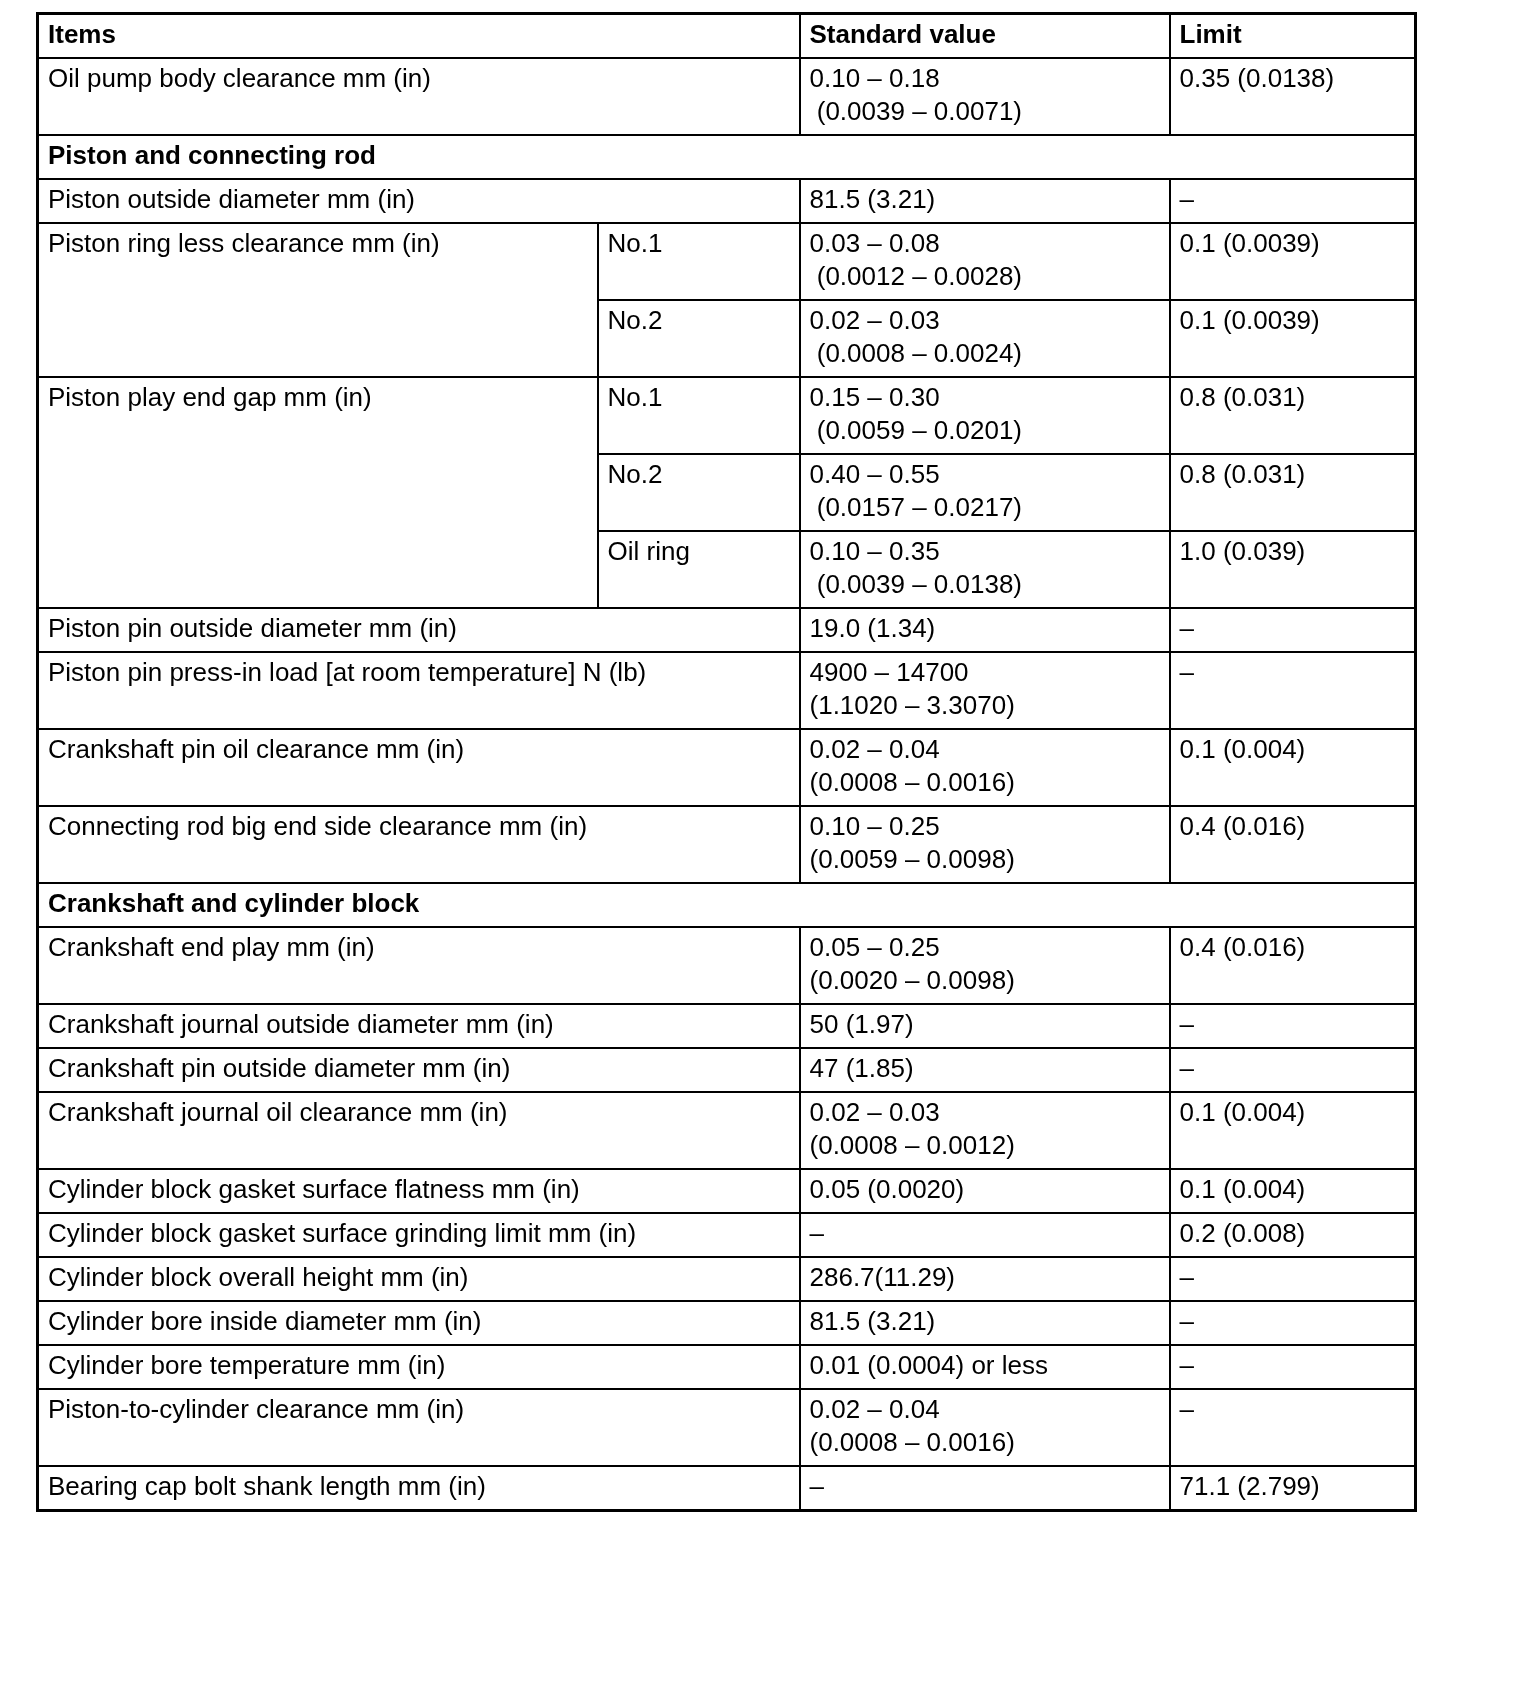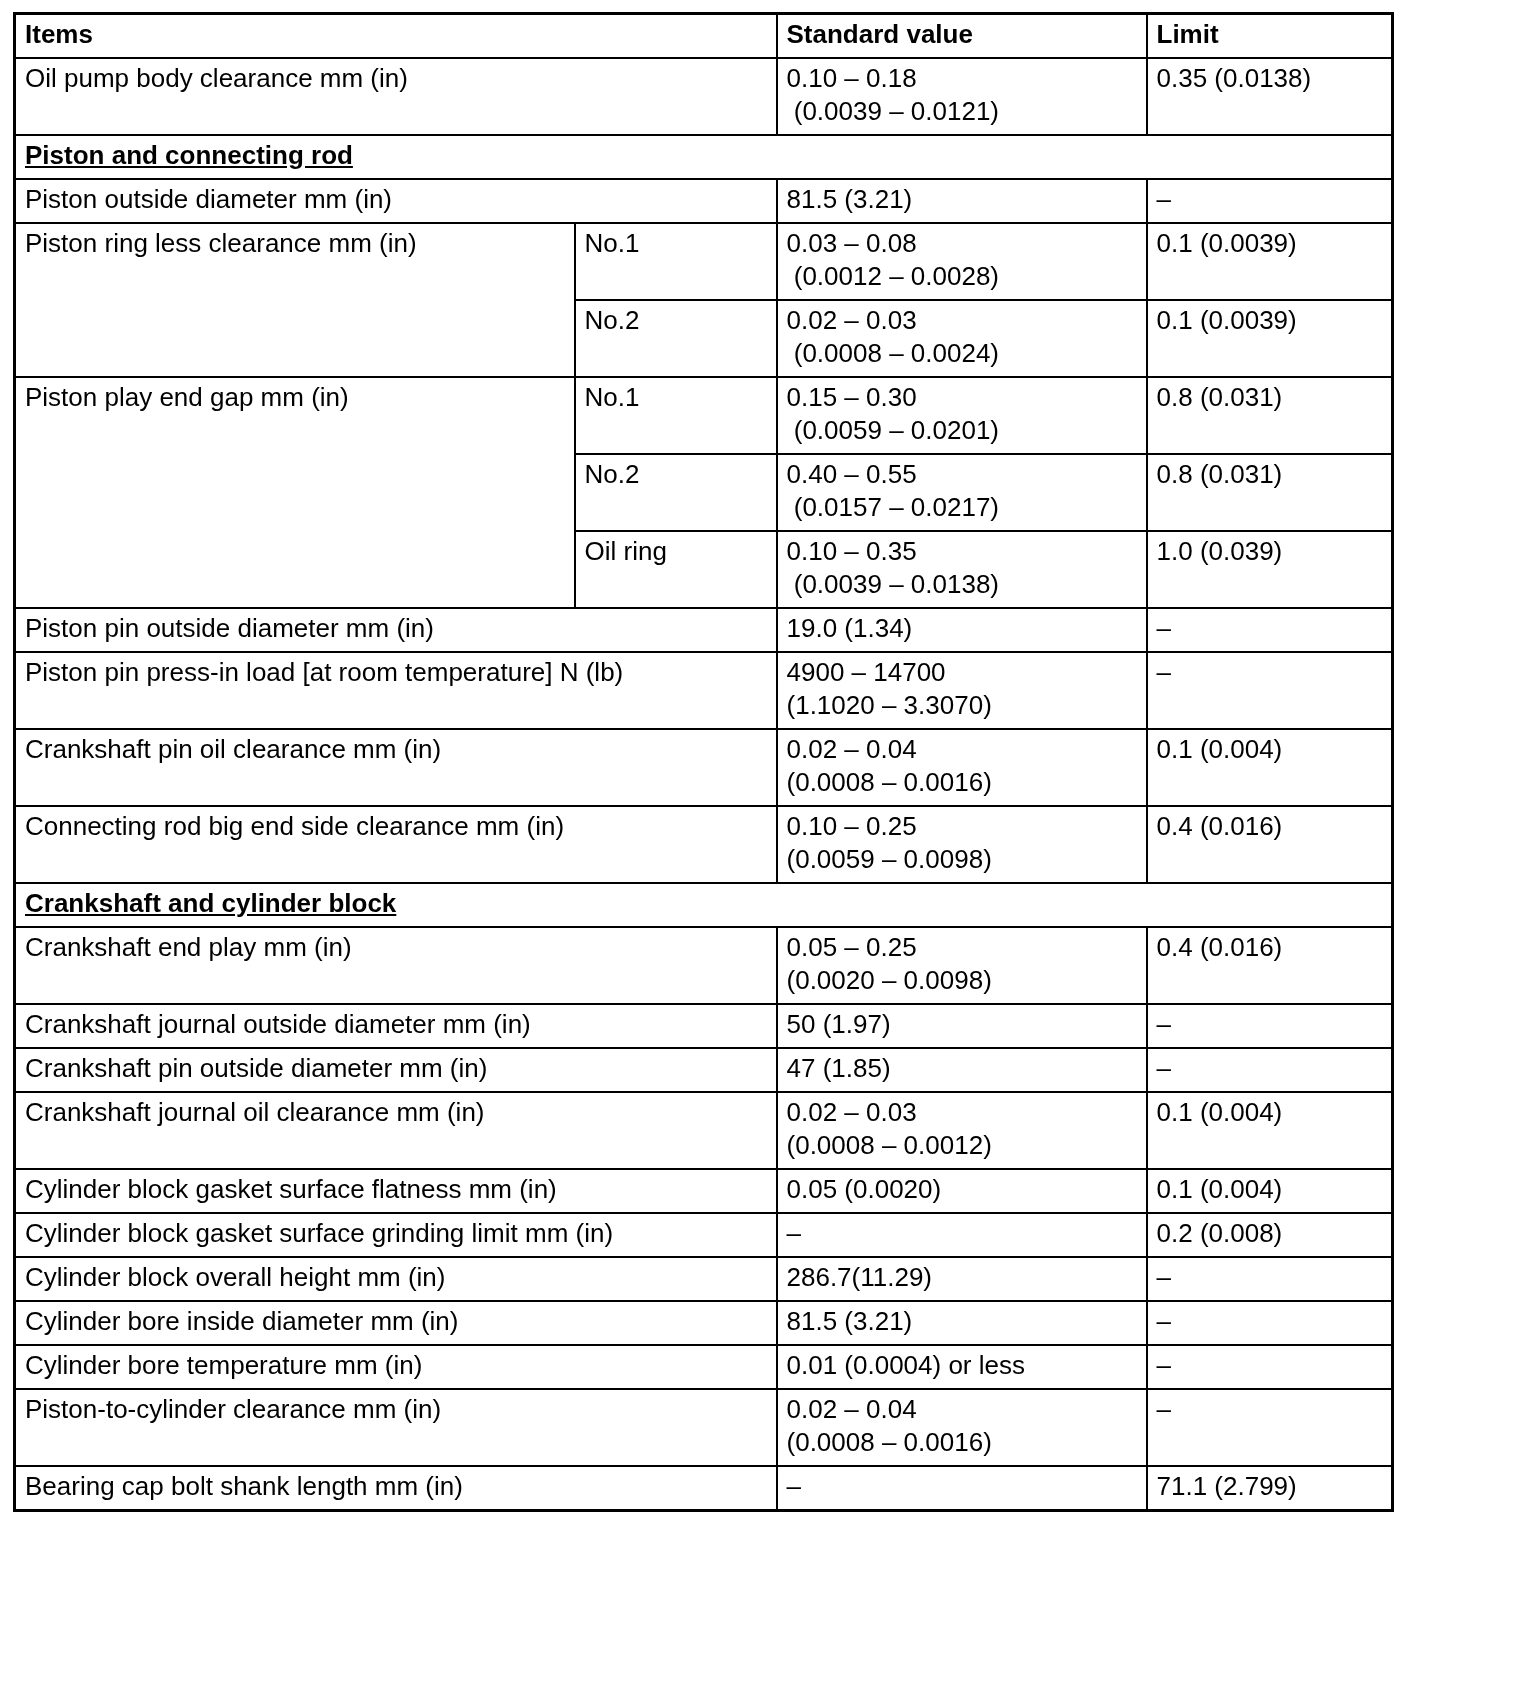--- a/index.html
+++ b/index.html
@@ -5,21 +5,21 @@
   html, body {
     margin: 0;
     padding: 0;
     background: #ffffff;
     width: 1520px;
     height: 1700px;
     font-family: "Liberation Sans", sans-serif;
     color: #000000;
   }
   .page {
-    padding: 12px 13px;
+    padding: 12px 36px;
     box-sizing: border-box;
   }
   table.spec-table {
     border-collapse: collapse;
     width: 1378px;
     table-layout: fixed;
     border: 3px solid #000;
   }
   th, td {
     border: 2px solid #000;
@@ -31,21 +31,20 @@
     overflow: hidden;
   }
   th {
     font-weight: bold;
   }
   td {
     font-weight: normal;
   }
   td.section {
     font-weight: bold;
-    text-decoration: underline;
   }
   .line {
     white-space: pre;
   }
 </style>
 </head>
 <body>
 
 <div class="page">
   <table class="spec-table">
@@ -60,21 +59,21 @@
         <th colspan="2">Items</th>
         <th>Standard value</th>
         <th>Limit</th>
       </tr>
     </thead>
     <tbody id="spec-table-body">
         <tr>
           <td colspan="2">Oil pump body clearance mm (in)</td>
           <td>
             <div class="line">0.10 – 0.18</div>
-            <div class="line"> (0.0039 – 0.0121)</div>
+            <div class="line"> (0.0039 – 0.0071)</div>
           </td>
           <td>0.35 (0.0138)</td>
         </tr>
         <tr>
           <td colspan="4" class="section">Piston and connecting rod</td>
         </tr>
         <tr>
           <td colspan="2">Piston outside diameter mm (in)</td>
           <td>
             <div class="line">81.5 (3.21)</div>

